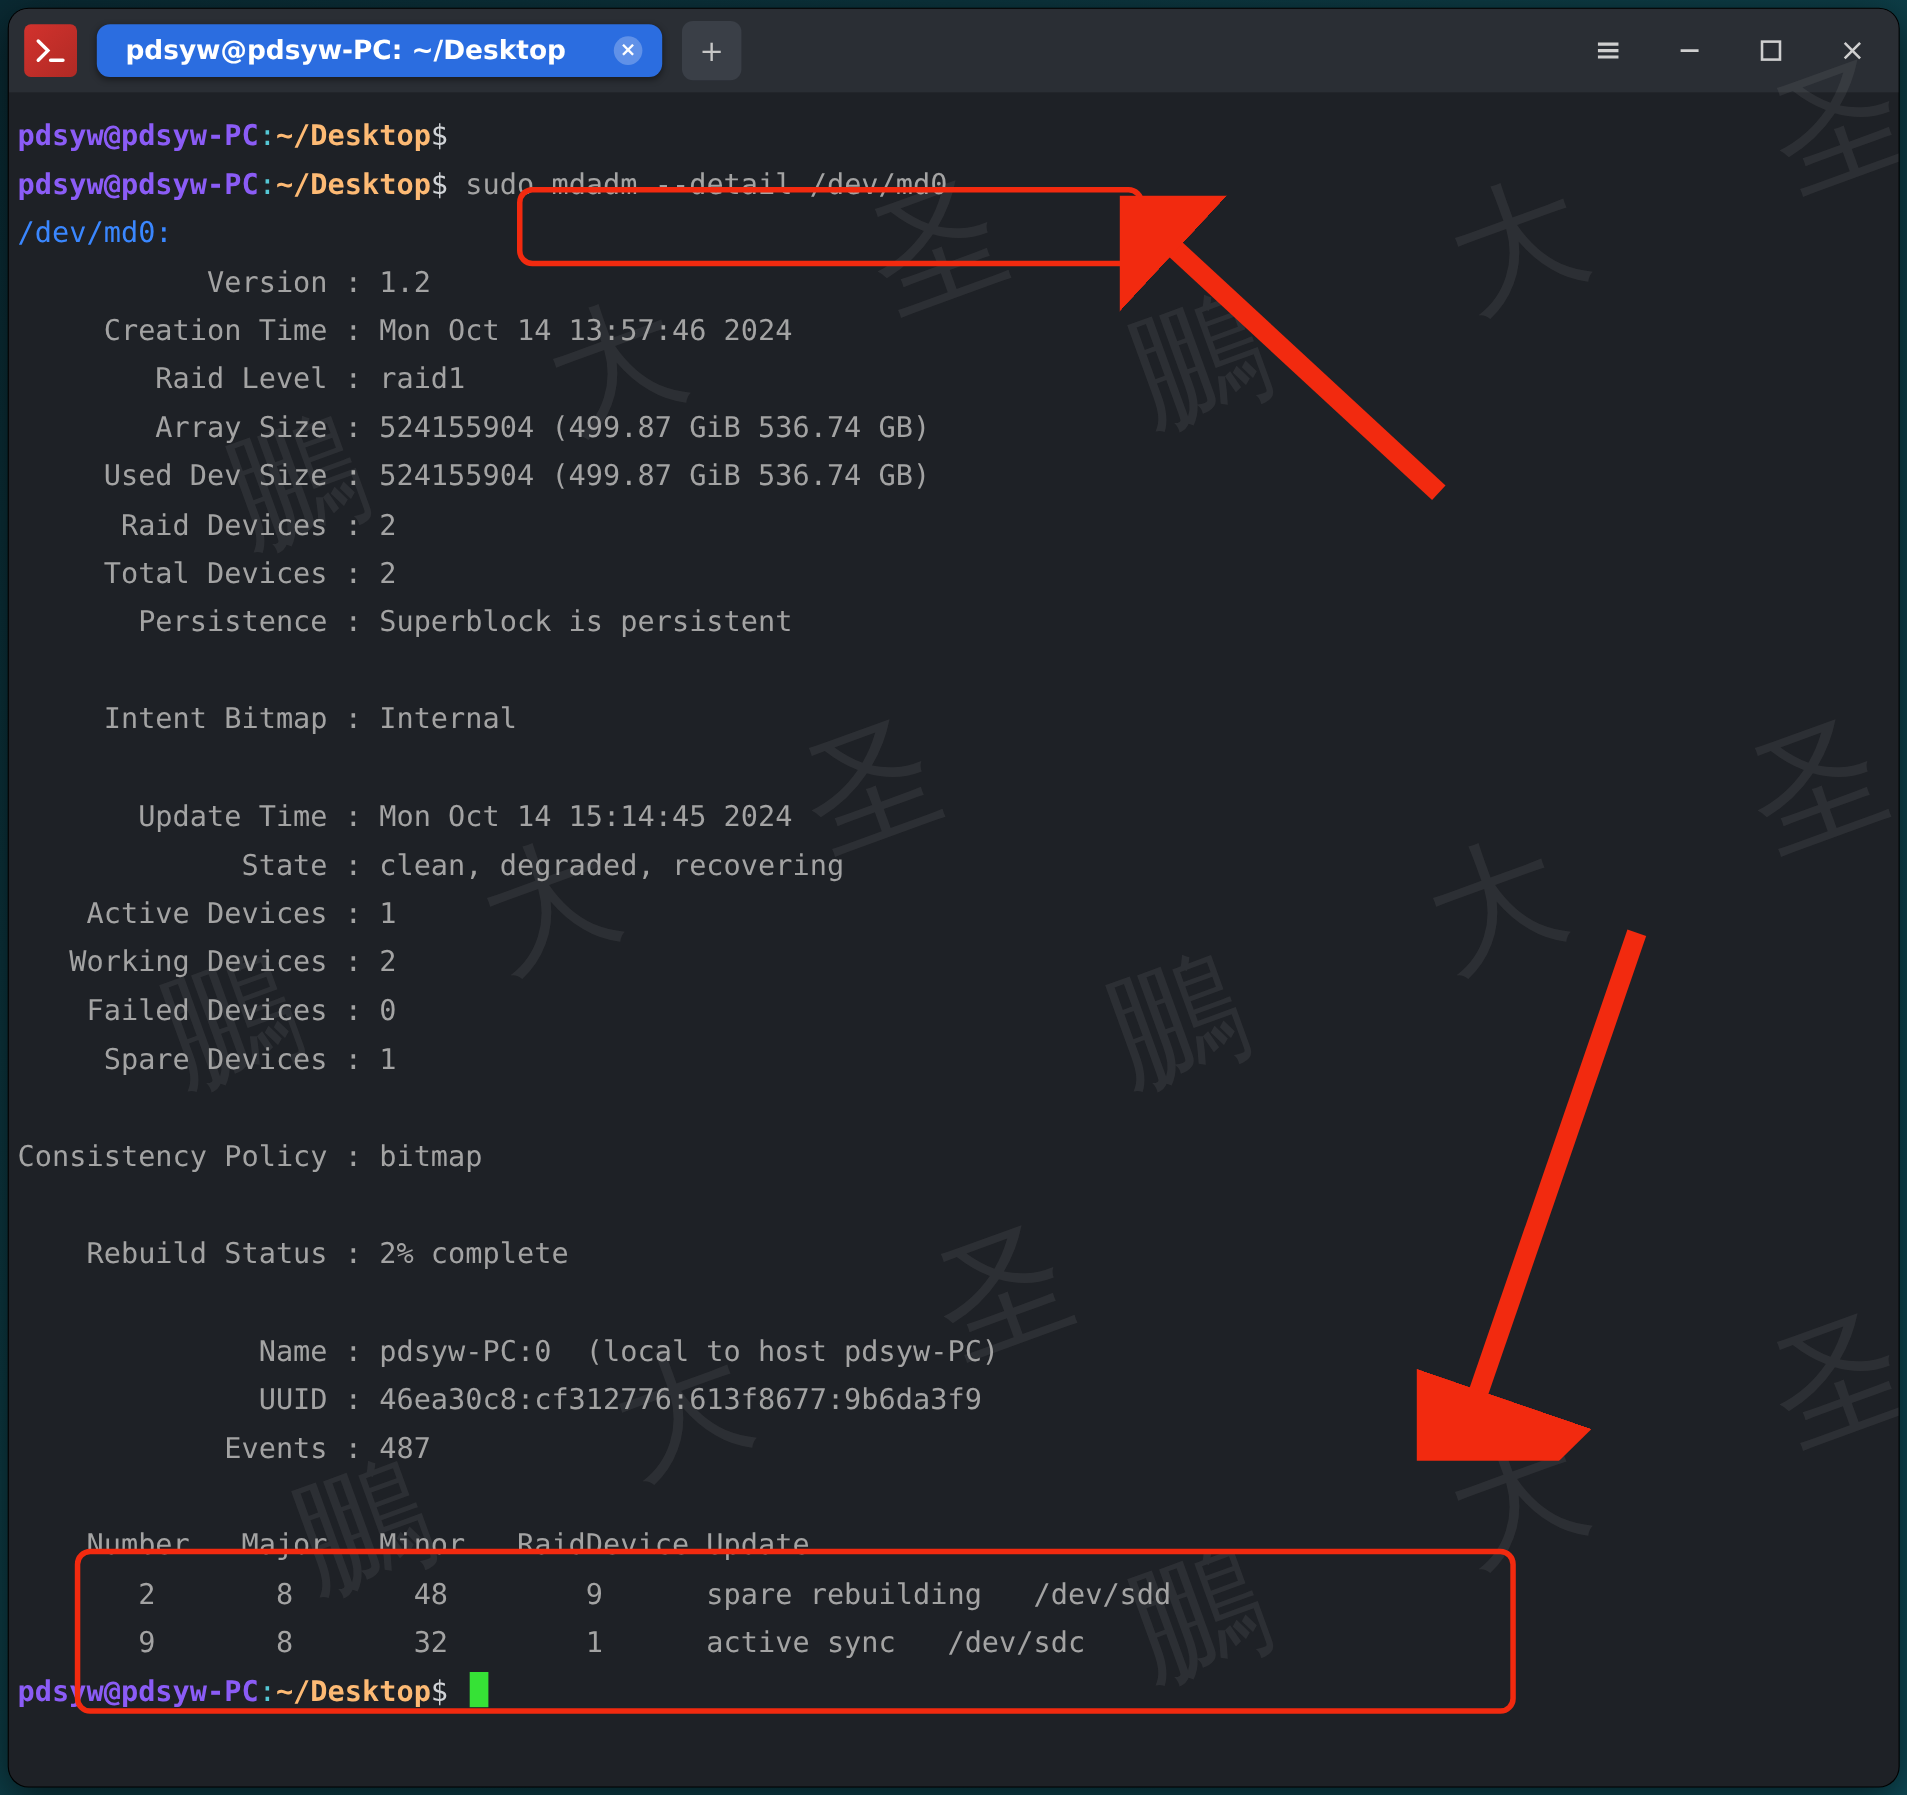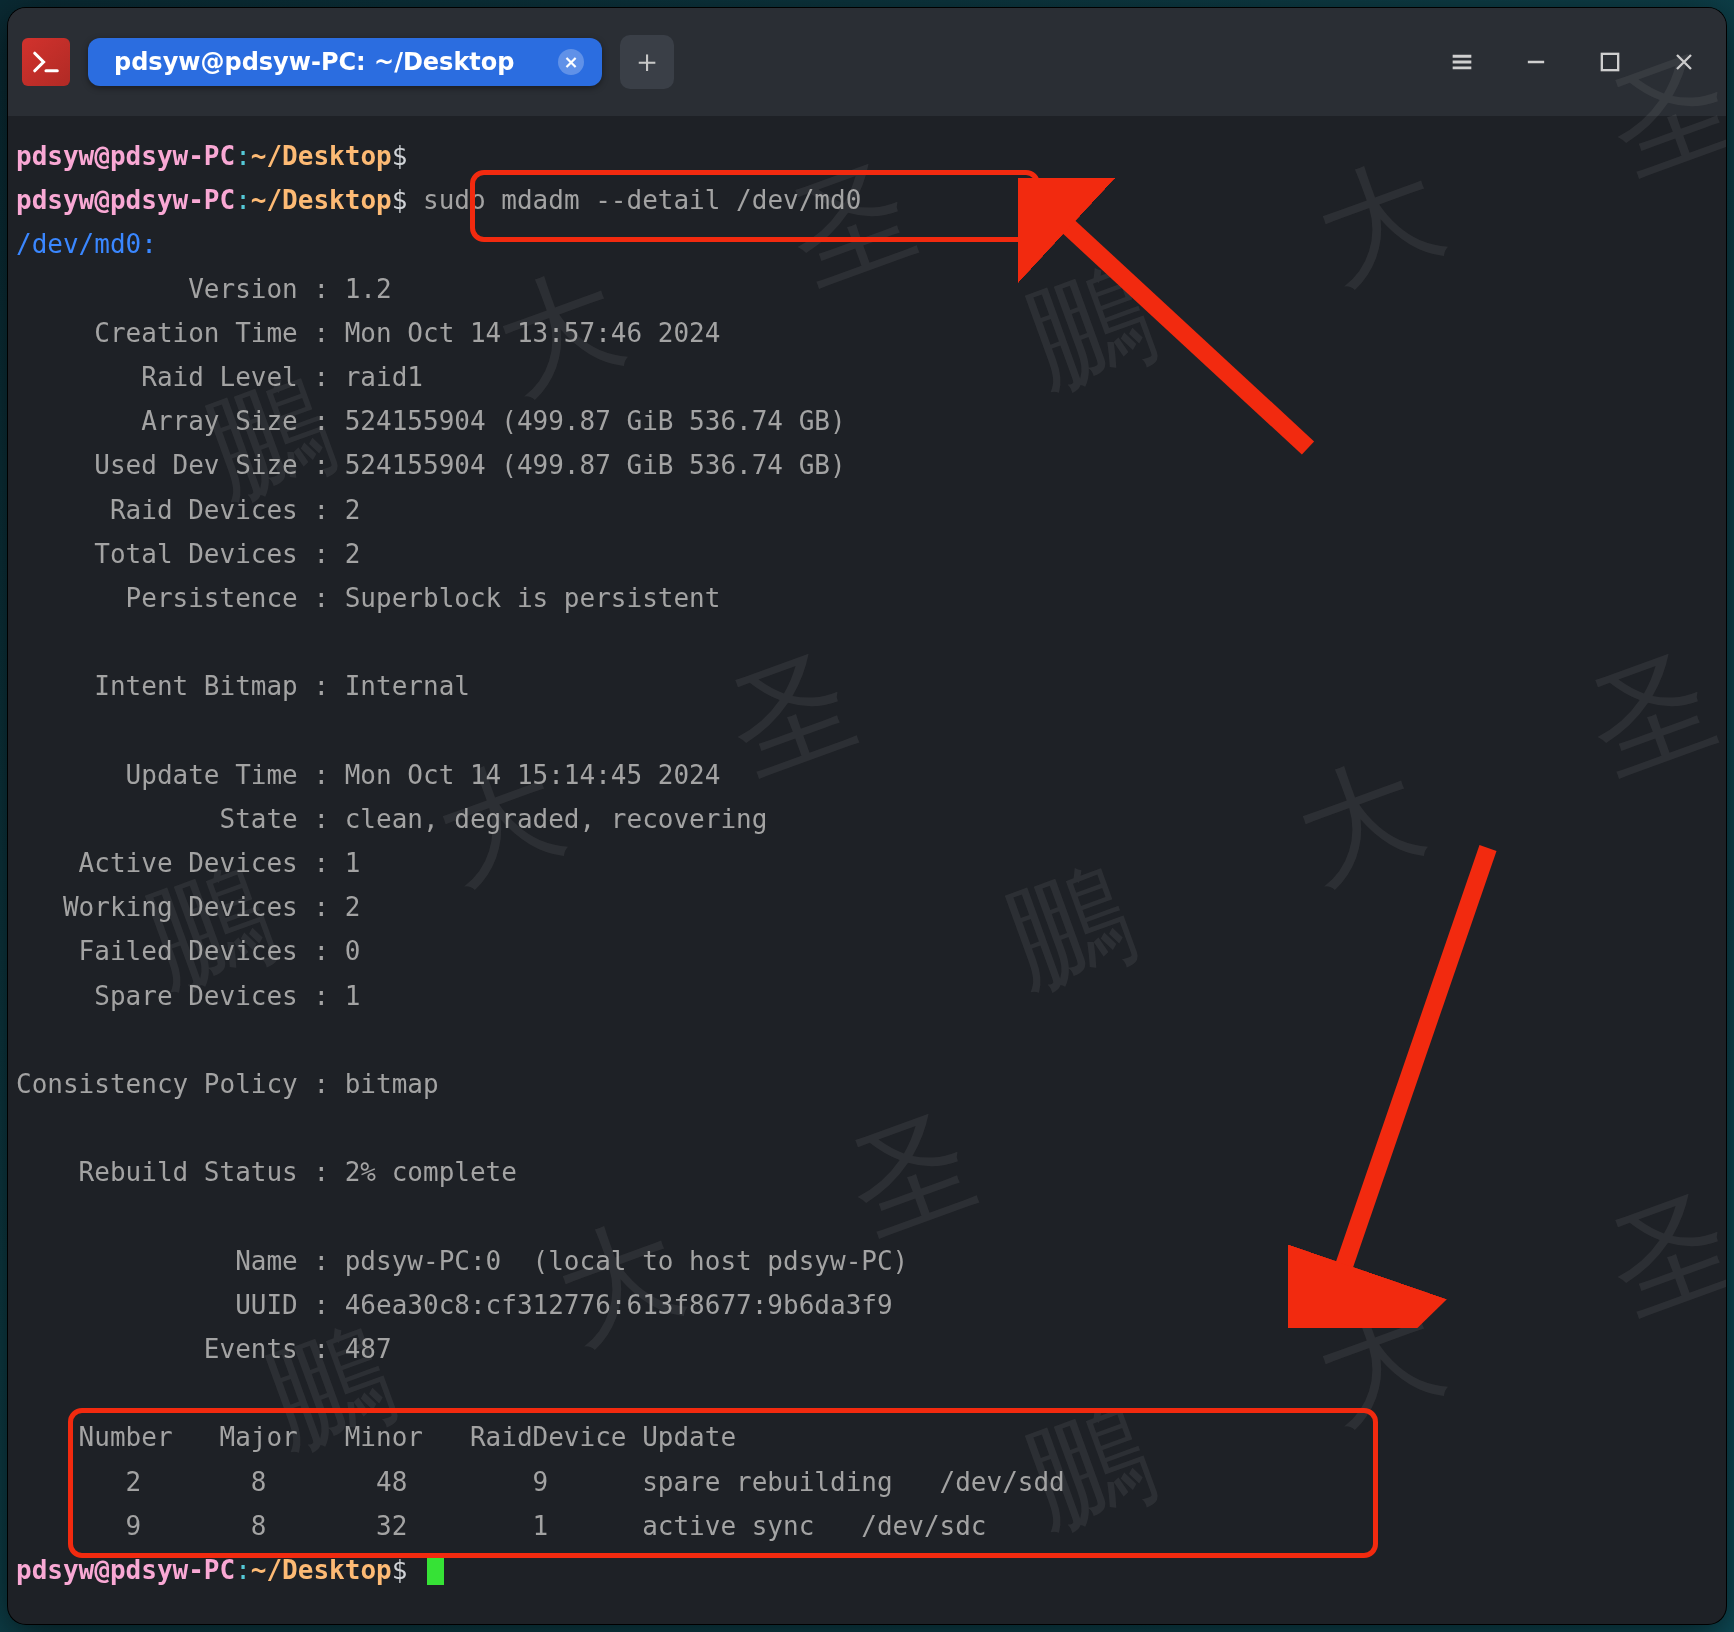--- a/index.html
+++ b/index.html
@@ -15,21 +15,21 @@
   .window{
     position:absolute;
     left:8px;top:8px;right:8px;bottom:8px;
     background:#1e2126;
     border-radius:18px;
     box-shadow:0 0 0 1px #000,0 10px 40px rgba(0,0,0,.6);
     overflow:hidden;
   }
   
   .titlebar{
-    height:108px;
+    height:76px;
     background:#2a2e34;
     display:flex;
     align-items:center;
     padding:0 14px;
     gap:18px;
   }
   .app-icon{
     width:48px;height:48px;
     background:linear-gradient(135deg,#d2322d 0%,#b02a25 100%);
     border-radius:6px;
@@ -70,21 +70,21 @@
     color:#cfcfcf;
   }
   .win-btn svg{width:28px;height:28px;stroke:#cfcfcf;stroke-width:2;fill:none;}
   .win-btn.menu svg{stroke-width:2.5;}
   
   .term{
     padding:18px 8px 8px 8px;
     line-height:1.70;
     white-space:pre;
   }
-  .u{color:#f9a8d4;font-weight:600;}      
+  .u{color:#8b5cf6;font-weight:600;}      
   .c{color:#55c8d6;}                       
   .p{color:#fdba74;font-weight:700;}       
   .d{color:#cfd2d6;}                       
   .g{color:#a3a3a3;}                       
   .dev{color:#3a87ff;}                     
   .cursor{
     display:inline-block;width:17px;height:32px;
     background:#36e236;vertical-align:-6px;margin-left:4px;
   }
   

